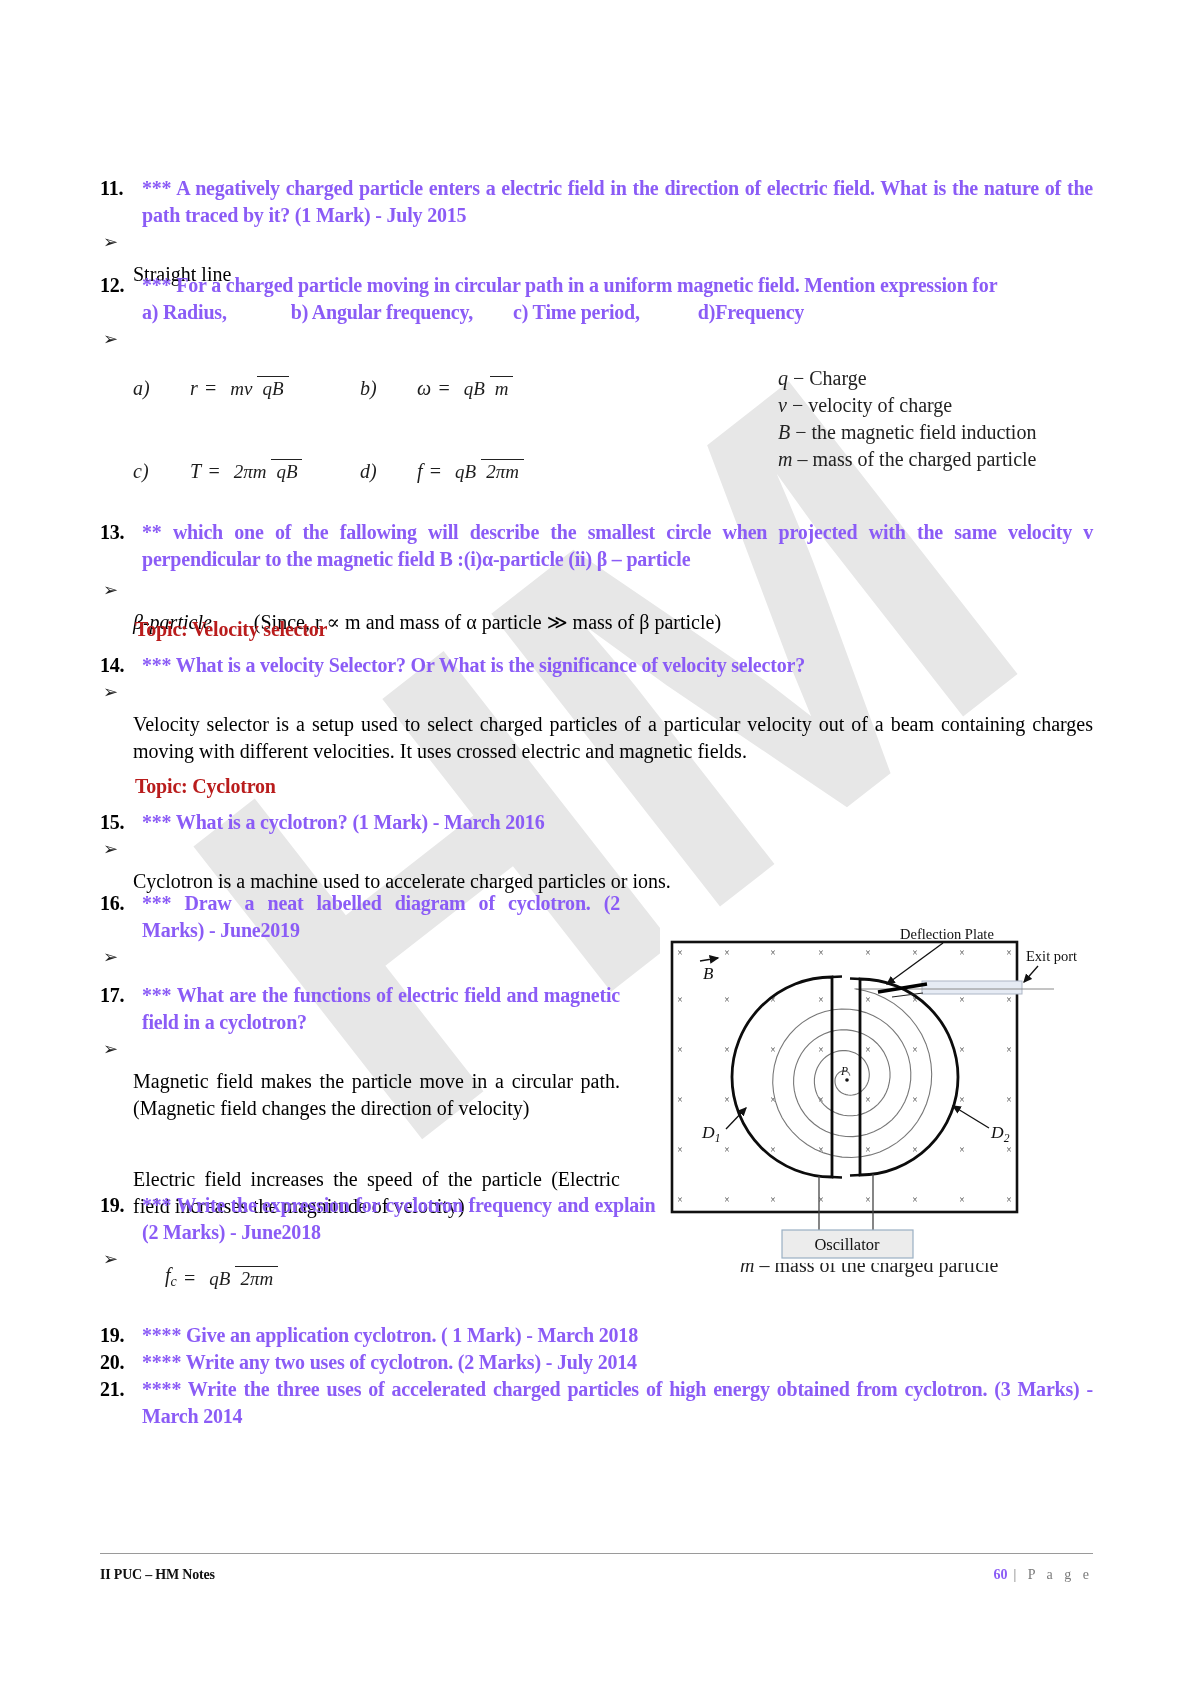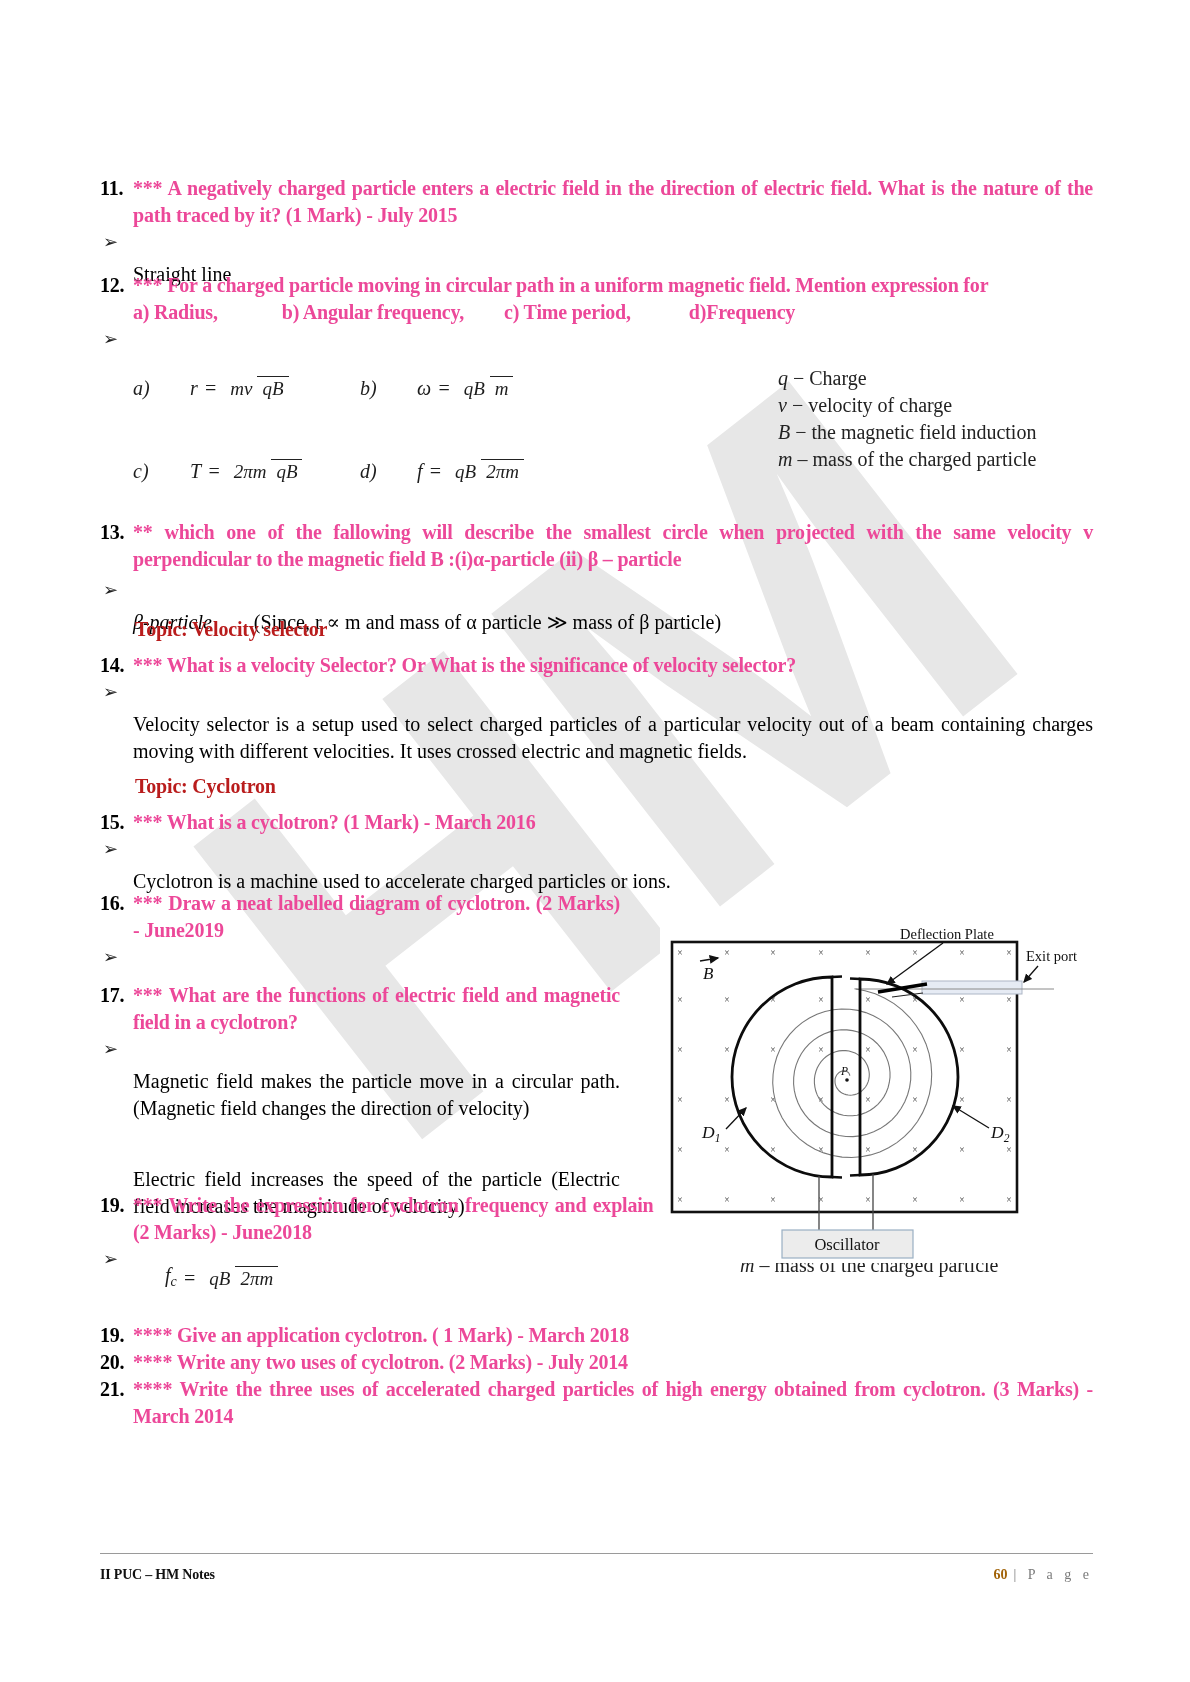--- a/index.html
+++ b/index.html
@@ -6,21 +6,21 @@
   .page{position:relative;width:1190px;height:1682px;background:#ffffff;overflow:hidden;
         font-family:"Liberation Serif","DejaVu Serif",serif;color:#1d1d1d;font-size:20px;line-height:27px;}
   .abs{position:absolute;}
   .watermark{position:absolute;left:30px;top:520px;width:1140px;text-align:center;
         font-family:"Liberation Sans","DejaVu Sans",sans-serif;font-weight:bold;
         font-size:540px;line-height:.9;color:#e7e7e7;letter-spacing:-12px;
         transform:rotate(-38deg);transform-origin:center;z-index:0;}
   .sec{position:absolute;left:100px;width:993px;z-index:1;}
   .qrow{display:flex;align-items:flex-start;}
   .qnum{flex:0 0 33px;font-weight:bold;color:#000;letter-spacing:-.2px;}
-  .qtext{flex:1;font-weight:bold;color:#ec4899;letter-spacing:-.2px;}
+  .qtext{flex:1;font-weight:bold;color:#8b5cf6;letter-spacing:-.2px;margin-left:9px;}
   .stars{font-weight:bold;}
   .justify{text-align:justify;}
   .ansrow{display:flex;align-items:flex-start;}
   .bullet{flex:0 0 30px;padding-left:3px;font-size:18px;color:#222;}
   .anstext{flex:1;color:#000000;margin-top:32px;}
   .topic{font-weight:bold;color:#b91c1c;letter-spacing:-.2px;margin-left:35px;}
   .note{margin-left:42px;text-align:right;}
   .formula{font-style:italic;display:flex;align-items:center;}
   .flabel{width:57px;font-style:italic;}
   .frac{display:inline-flex;align-items:center;vertical-align:middle;
@@ -29,21 +29,21 @@
   .frac span{padding:0 5px;}
   .eqs{margin-left:6px;}
   .fgroup{display:flex;align-items:center;min-width:227px;}
   .defs div{line-height:27px;color:#222;}
   .defs i{font-style:italic;}
   .sub{font-size:14px;vertical-align:-4px;font-style:italic;}
   .footer-rule{position:absolute;left:100px;top:1553px;width:993px;border-top:1.4px solid #9a9a9a;z-index:1;}
   .footer{position:absolute;left:100px;top:1561px;width:993px;display:flex;justify-content:space-between;
         font-size:14px;z-index:1;}
   .footer .fl{font-weight:bold;color:#111;letter-spacing:-.2px;}
-  .footer .num{font-weight:bold;color:#a16207;}
+  .footer .num{font-weight:bold;color:#8b5cf6;}
   .footer .suffix{color:#7a7a7a;letter-spacing:4px;margin-left:6px;}
   svg text{font-family:"Liberation Serif","DejaVu Serif",serif;}
 </style>
 </head>
 <body>
 
 <div class="page">
 
   <div class="watermark">HM</div>
 

